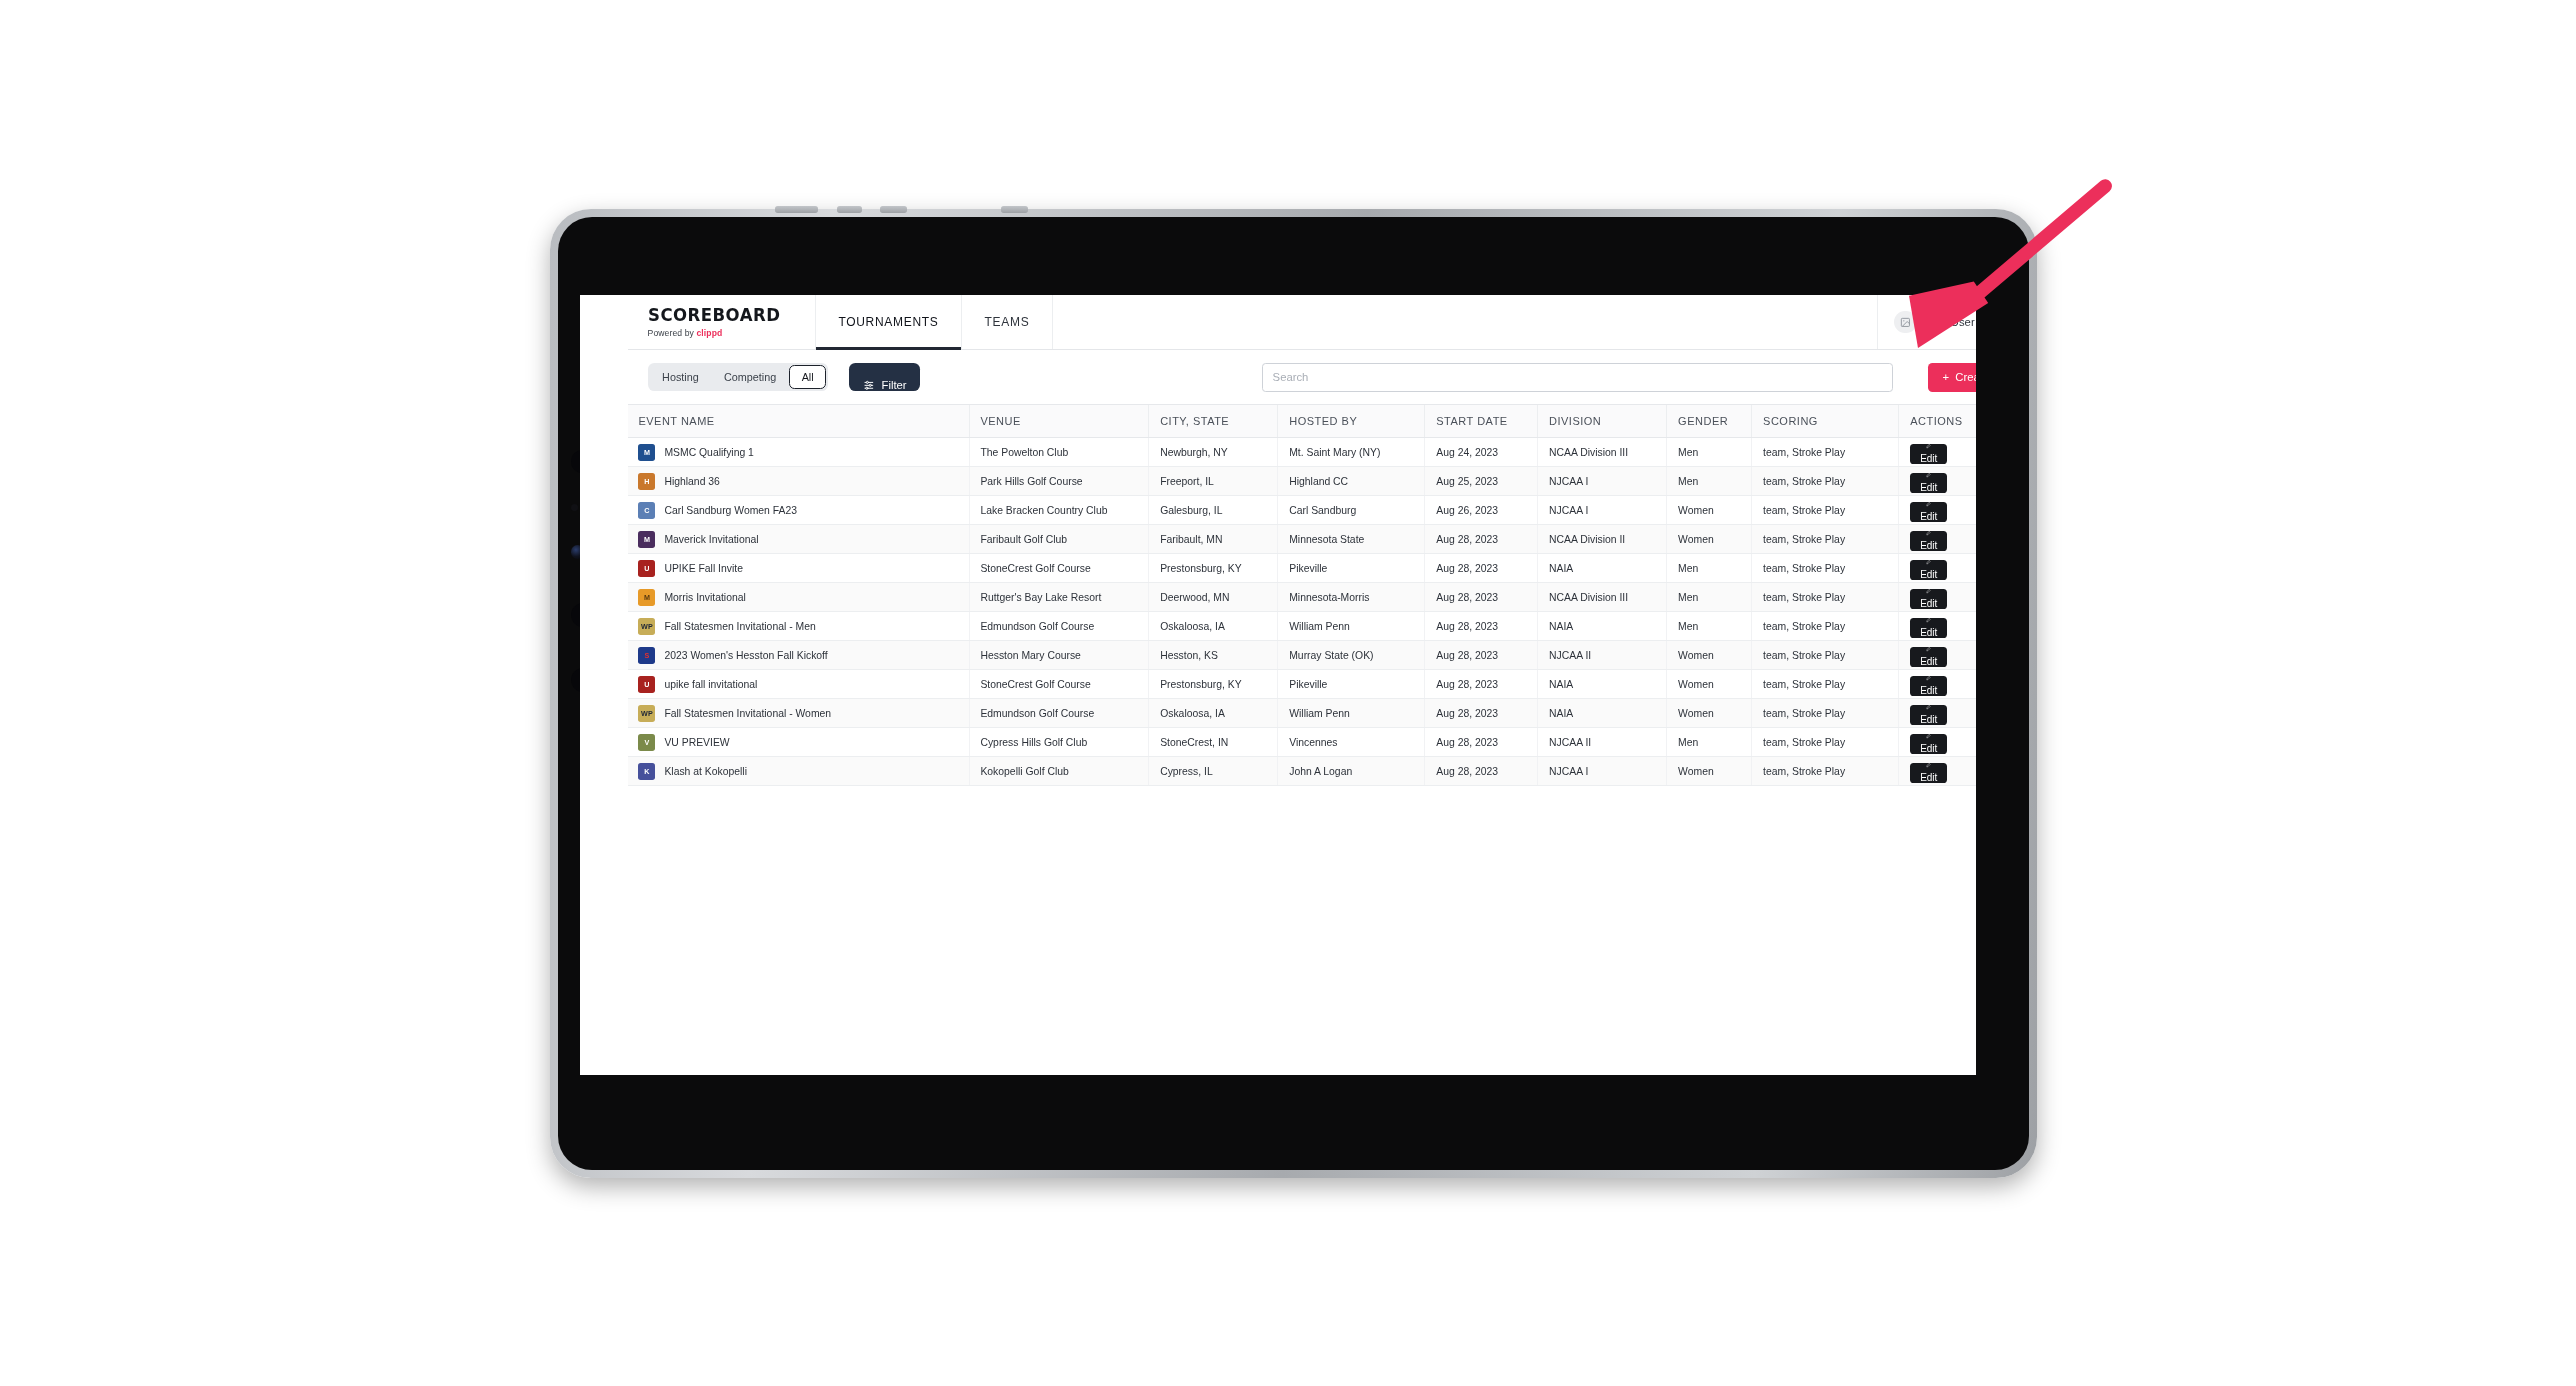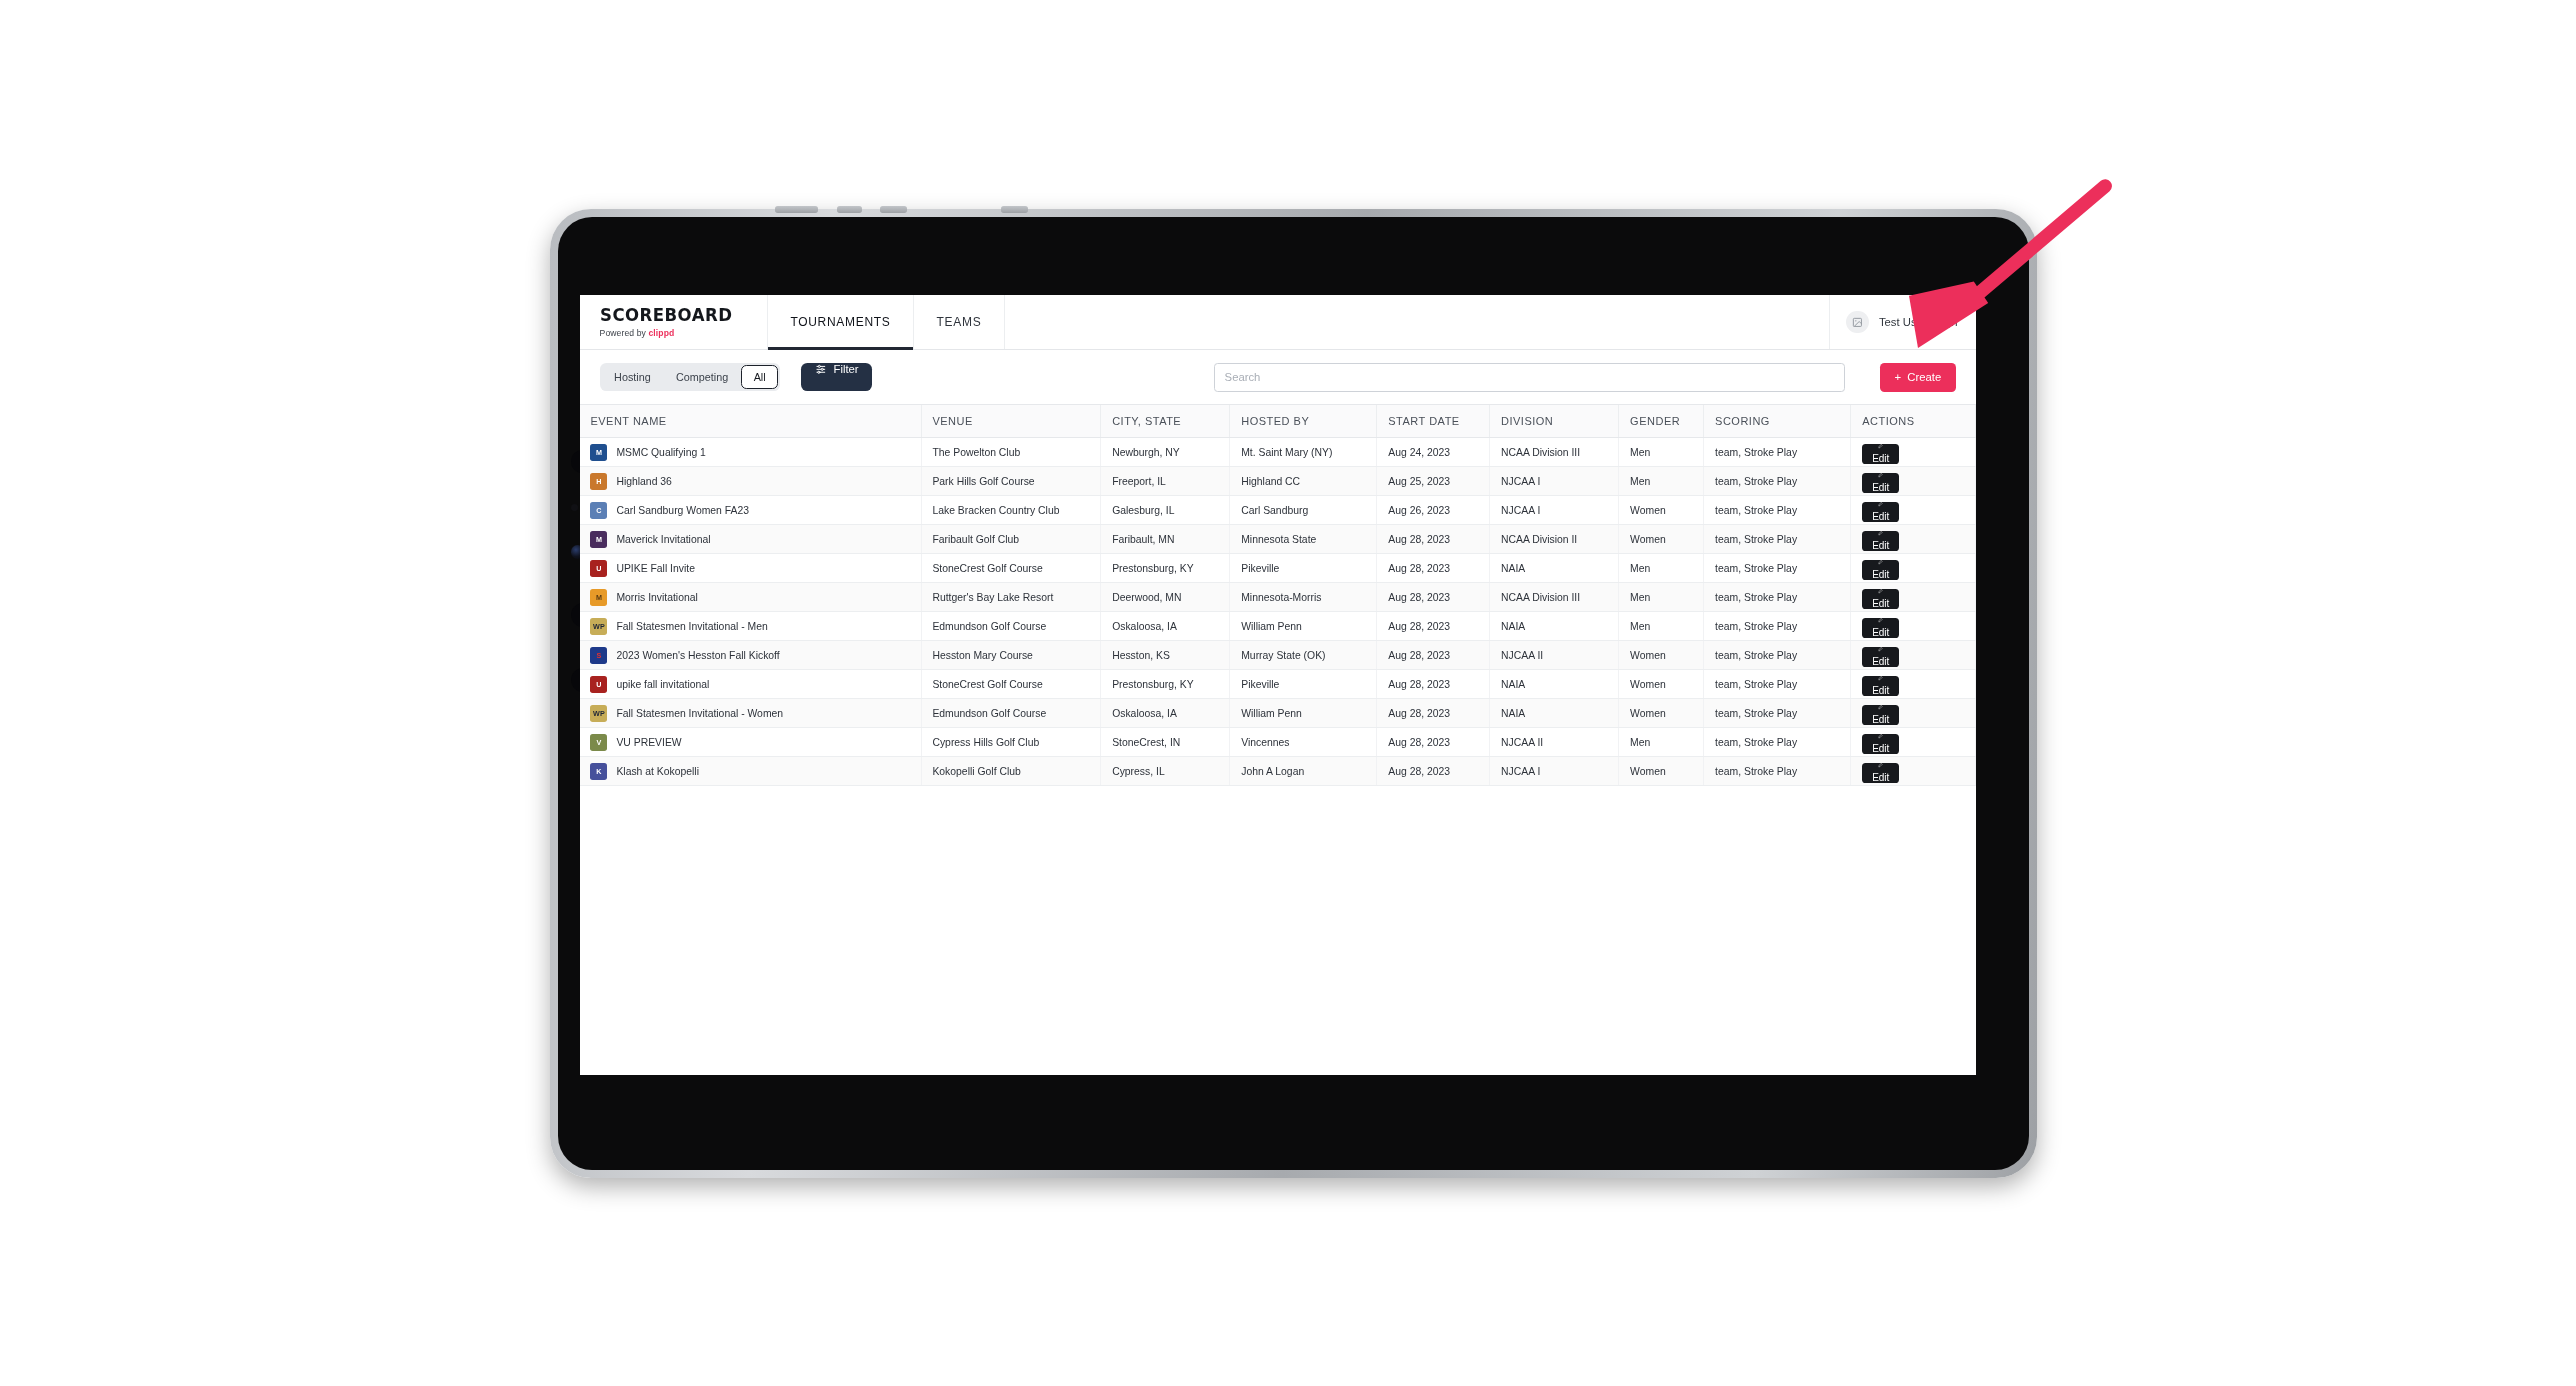--- a/index.html
+++ b/index.html
@@ -30,21 +30,21 @@
   
   .tbtn { position:absolute; top:-2.7px; height:6.3px; border-radius:2.7px;
     background:linear-gradient(#c2c5c9,#9ea1a5); }
   .tb1 { left:225px;  width:43px; }
   .tb2 { left:287px;  width:25px; }
   .tb3 { left:330px;  width:27px; }
   .tb4 { left:451px;  width:27px; }
 
   
   .app { width:1396px; height:780px; background:#fff;
-    display:flex; flex-direction:column; }
+    display:flex; flex-direction:column;margin-left:48px; }
 
   
   .navbar { height:55px; flex:0 0 55px; display:flex; align-items:stretch;
     border-bottom:0.9px solid #e4e6e9; background:#fff; position:relative; }
   .brand { display:flex; flex-direction:column; justify-content:center;
     padding:0 23.4px 0 20px; border-right:0.9px solid #eceef0; }
   .brand-main { font-family:"DejaVu Sans", sans-serif; font-weight:700;
     font-size:18px; letter-spacing:0.5px; color:#14171c; line-height:1;
     transform:scaleX(.92); transform-origin:left center; }
   .brand-sub { margin-top:3.6px; font-size:8.6px; color:#3b4048; letter-spacing:0.1px; }
@@ -67,21 +67,21 @@
   
   .toolbar { height:54px; flex:0 0 54px; display:flex; align-items:center;
     padding:0 20px; gap:21px; background:#fff; }
   .segctl { display:flex; align-items:center; background:#e9ebee;
     border-radius:6.3px; height:28px; padding:0 1.8px; }
   .seg { height:24px; display:flex; align-items:center; padding:0 11.7px;
     font-size:10.8px; color:#3c424b; border-radius:5.4px; cursor:pointer;
     background:transparent; border:0.9px solid transparent; }
   .seg.sel { background:#fff; color:#15181e; border:1.4px solid #1d222b;
     font-weight:400;text-align:center; }
-  .filter-btn { height:28px; display:flex; align-items:flex-start; gap:7.2px;
+  .filter-btn { height:28px; display:flex; align-items:flex-end; gap:7.2px;
     padding:0 13.5px; background:#243044; color:#fff; border-radius:6.3px;
     font-size:11.3px; cursor:pointer; }
   .tb-spacer { flex:1; }
   .search { width:631px; height:29px; border:0.9px solid #ced2d8; border-radius:3.6px;
     background:#fff; display:flex; align-items:center; padding:0 10px; }
   .search input { border:none; outline:none; width:100%; font-size:11.3px;
     color:#30353d; font-family:inherit; background:transparent; }
   .search input::placeholder { color:#a9aeb6; }
   .create-btn { height:29px; display:flex; align-items:center; gap:6.3px;
     padding:0 14.4px; background:#ec2f5b; color:#fff; border-radius:4.5px;

